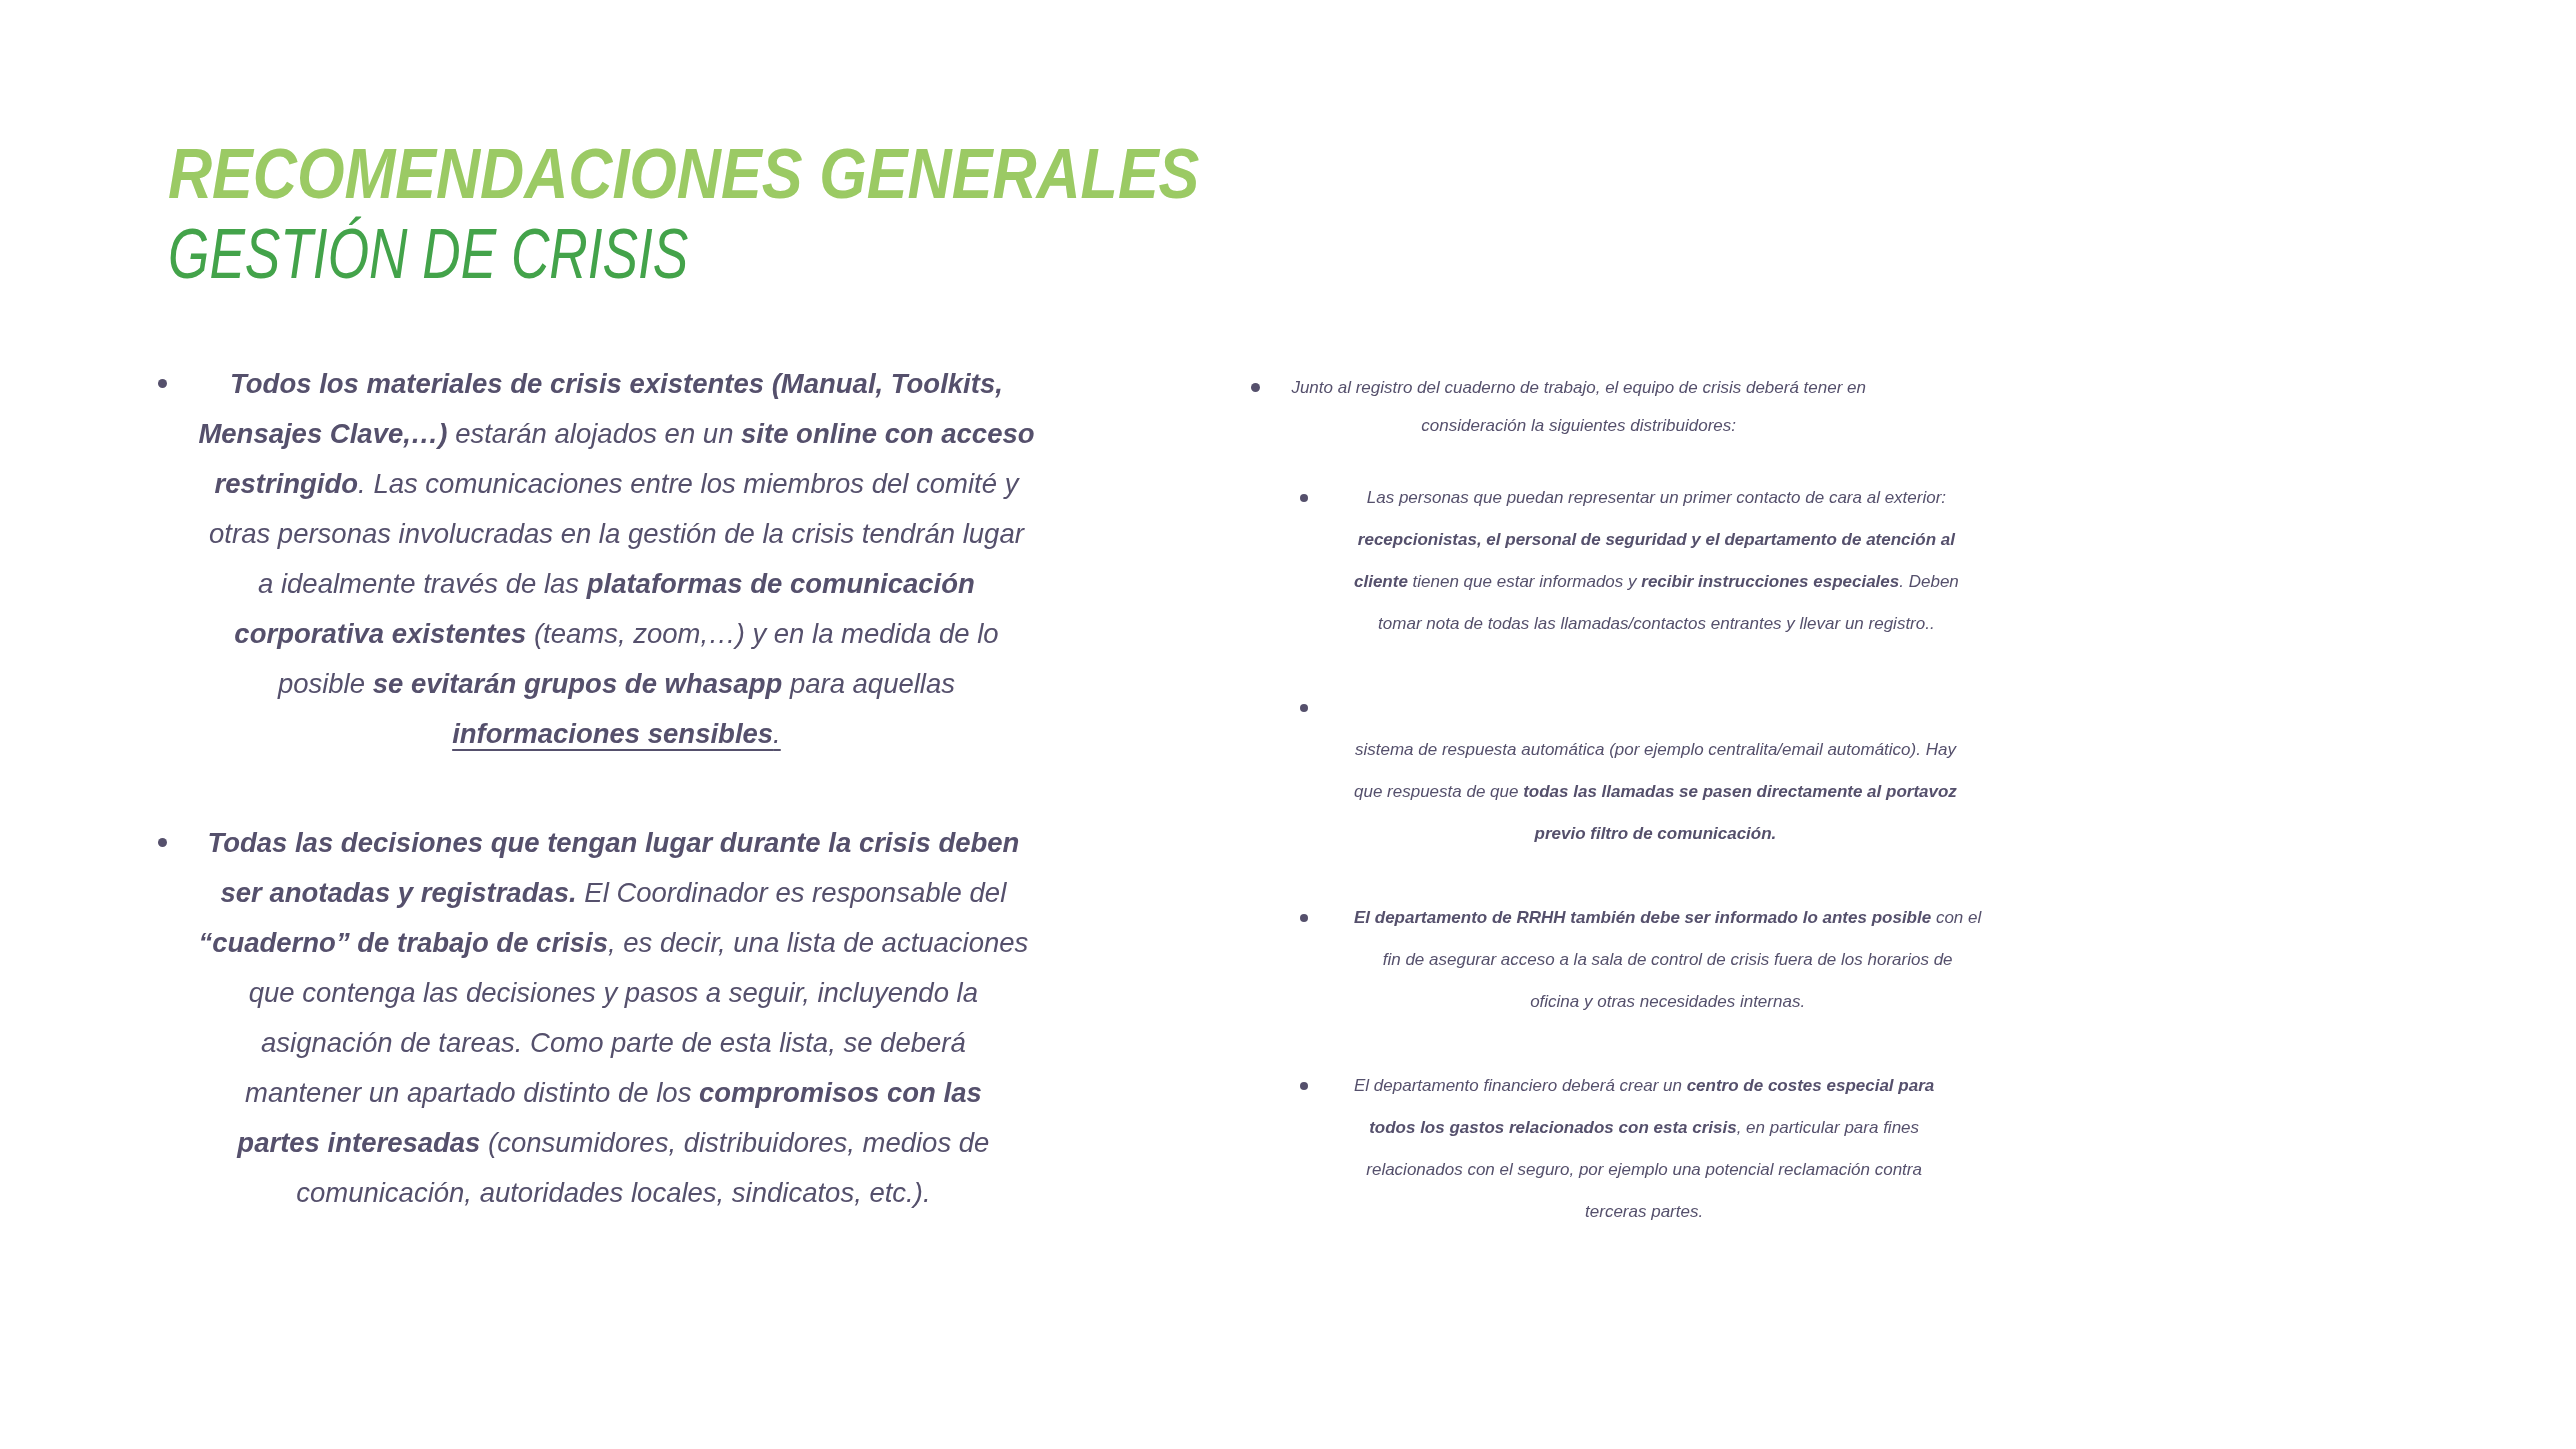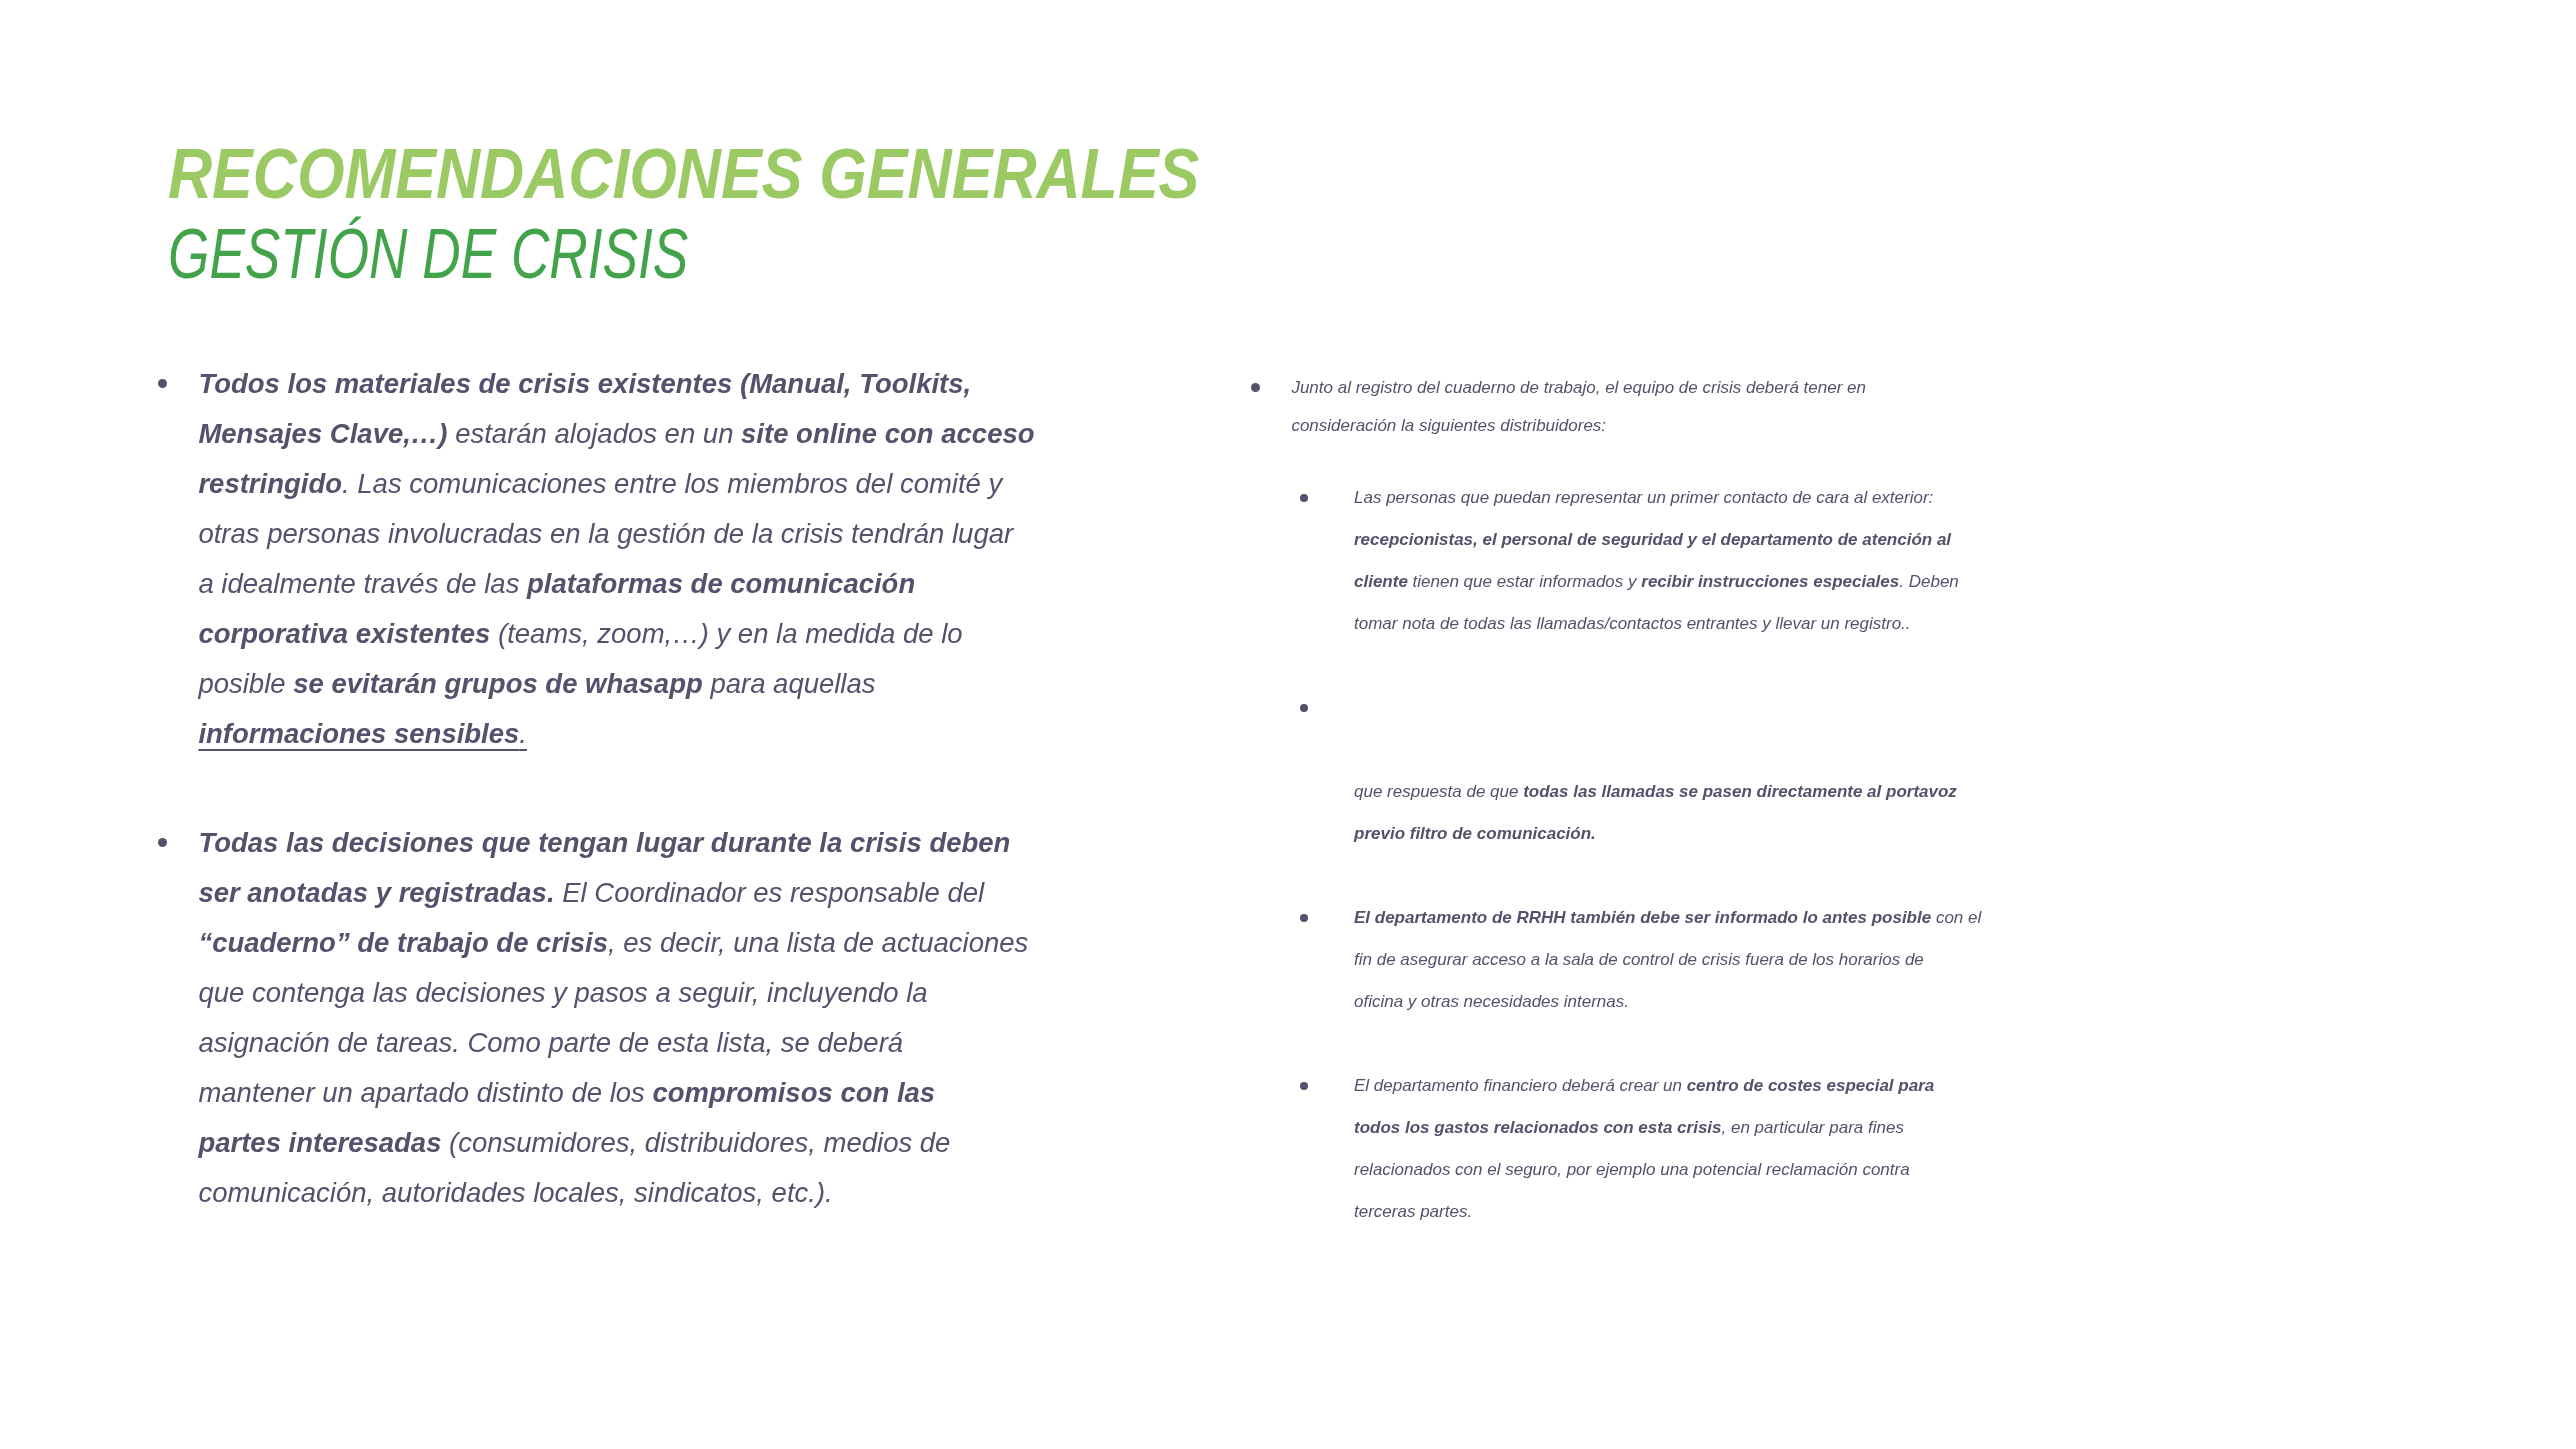--- a/index.html
+++ b/index.html
@@ -28,21 +28,21 @@
   .title-line2{
     margin:10px 0 0 0;font-size:70px;font-weight:400;line-height:71px;
     color:var(--c2);white-space:nowrap;
     transform:scaleX(.76);transform-origin:0 0;
   }
 
   
   .col-left{position:absolute;left:158px;top:359px;width:993px;font-size:27.5px;}
   .col-right{position:absolute;left:1251px;top:369px;width:1261px;font-size:17px;}
 
-  .bullet{display:flex;align-items:flex-start;}
+  .bullet{display:flex;align-items:flex-start;text-align:center;}
   .dot{
     flex:none;width:9.4px;height:9.4px;border-radius:50%;
     background:var(--ink);
   }
   .txt{margin:0;white-space:nowrap;}
   .b{font-weight:700;}
   .u{text-decoration:underline;text-decoration-thickness:2px;text-underline-offset:6px;}
 
   
   .col-left .bullet{margin-bottom:59px;}
@@ -82,21 +82,21 @@
       <div class="bullet intro">
         <span class="dot"></span>
         <p class="txt"><span>Junto al registro del cuaderno de trabajo, el equipo de crisis deberá tener en</span><br><span>consideración la siguientes distribuidores:</span></p>
       </div>
       <div class="bullet sub">
         <span class="dot"></span>
         <p class="txt"><span>Las personas que puedan representar un primer contacto de cara al exterior:</span><br><span class="b">recepcionistas, el personal de seguridad y el departamento de atención al</span><br><span class="b">cliente</span><span> tienen que estar informados y </span><span class="b">recibir instrucciones especiales</span><span>. Deben</span><br><span>tomar nota de todas las llamadas/contactos entrantes y llevar un registro..</span></p>
       </div>
       <div class="bullet sub">
         <span class="dot"></span>
-        <p class="txt"><br><br><span>que respuesta de que </span><span class="b">todas las llamadas se pasen directamente al portavoz</span><br><span class="b">previo filtro de comunicación.</span></p>
+        <p class="txt"><br><span>sistema de respuesta automática (por ejemplo centralita/email automático). Hay</span><br><span>que respuesta de que </span><span class="b">todas las llamadas se pasen directamente al portavoz</span><br><span class="b">previo filtro de comunicación.</span></p>
       </div>
       <div class="bullet sub">
         <span class="dot"></span>
         <p class="txt"><span class="b">El departamento de RRHH también debe ser informado lo antes posible</span><span> con el</span><br><span>fin de asegurar acceso a la sala de control de crisis fuera de los horarios de</span><br><span>oficina y otras necesidades internas.</span></p>
       </div>
       <div class="bullet sub">
         <span class="dot"></span>
         <p class="txt"><span>El departamento financiero deberá crear un </span><span class="b">centro de costes especial para</span><br><span class="b">todos los gastos relacionados con esta crisis</span><span>, en particular para fines</span><br><span>relacionados con el seguro, por ejemplo una potencial reclamación contra</span><br><span>terceras partes.</span></p>
       </div>
     </section>

